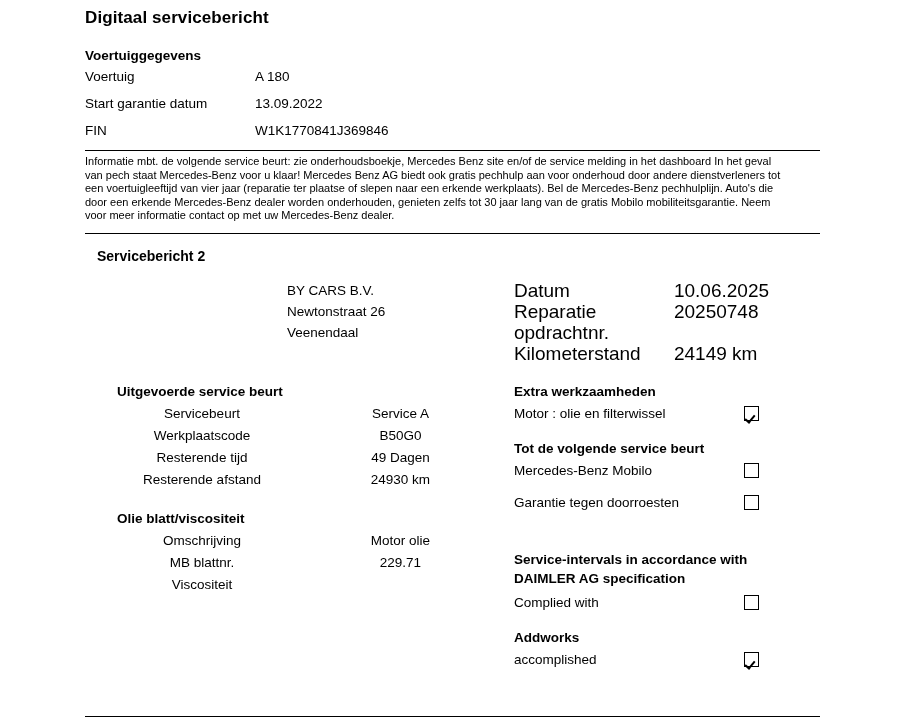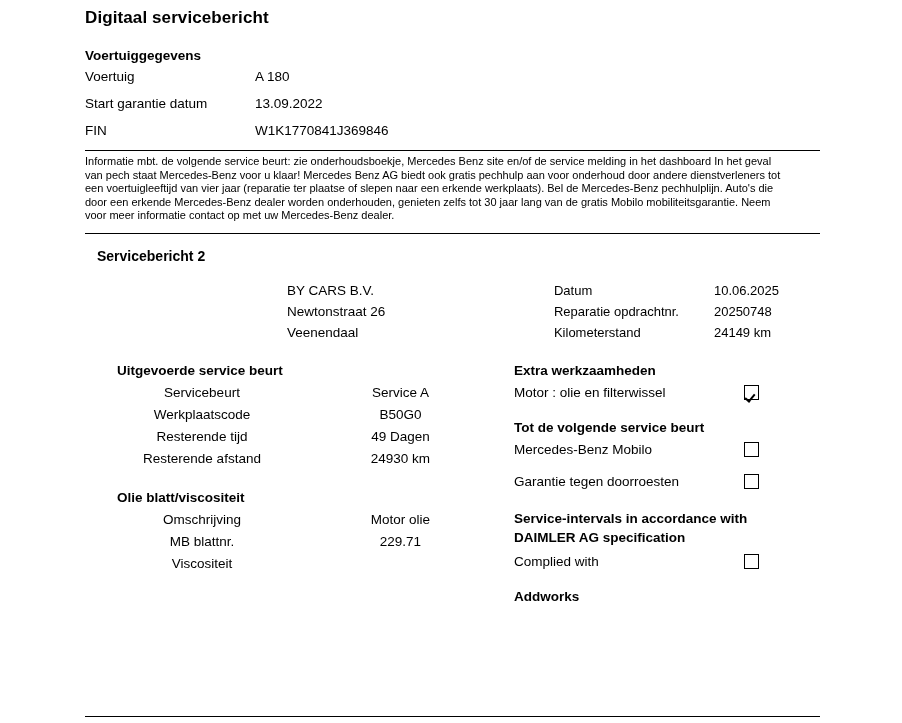--- a/index.html
+++ b/index.html
@@ -83,23 +83,22 @@
   .col-right { width: 320px; }
 
   .addr {
     font-size: 13.5px;
     line-height: 21px;
     padding-left: 170px;
   }
 
   .rrow {
     display: flex;
-    font-size: 13px;
+    font-size: 19px;
     line-height: 21px;
-    margin-left: 40px;
   }
   .rrow .rk { width: 160px; }
   .rrow .rv { flex: 1; }
 
   .blk { margin-top: 20px; }
   .blk-head {
     font-size: 13.5px;
     font-weight: bold;
     margin-bottom: 4px;
   }
@@ -138,20 +137,21 @@
     border-bottom: 2px solid #000;
     transform: rotate(40deg);
   }
   .gap-s { height: 10px; }
   .gap-m { height: 16px; }
   .multi-head {
     font-size: 13.5px;
     font-weight: bold;
     line-height: 19px;
     margin-bottom: 4px;
+    margin-top: 20px;
   }
   .bottom-rule {
     position: absolute;
     left: 85px;
     top: 716px;
     width: 735px;
     border-top: 1px solid #000;
   }
 </style>
 </head>
@@ -287,20 +287,24 @@
           <div class="crow">
             <div class="clabel">Complied with</div>
             <div class="cbox"></div>
           </div>
         </div>
 
         <div class="gap-m"></div>
 
         <div>
           <div class="blk-head">Addworks</div>
+          <div class="crow">
+            <div class="clabel">accomplished</div>
+            <div class="cbox checked"></div>
+          </div>
         </div>
 
       </div>
     </div>
 
   </div>
   <div class="bottom-rule"></div>
 </div>
 
 </body></html>

